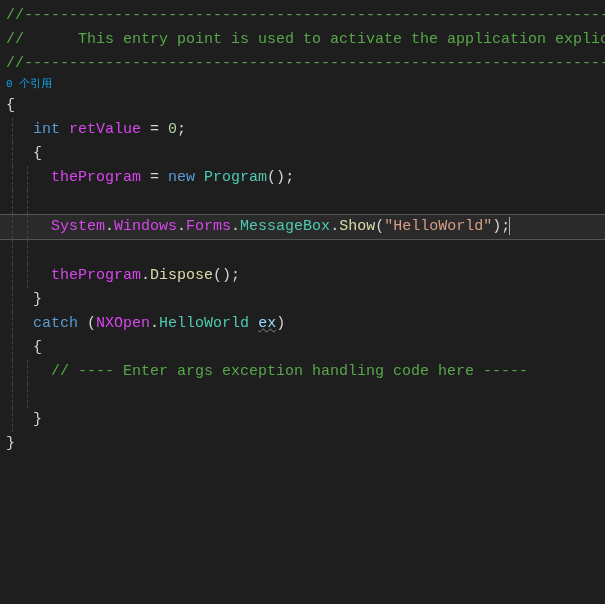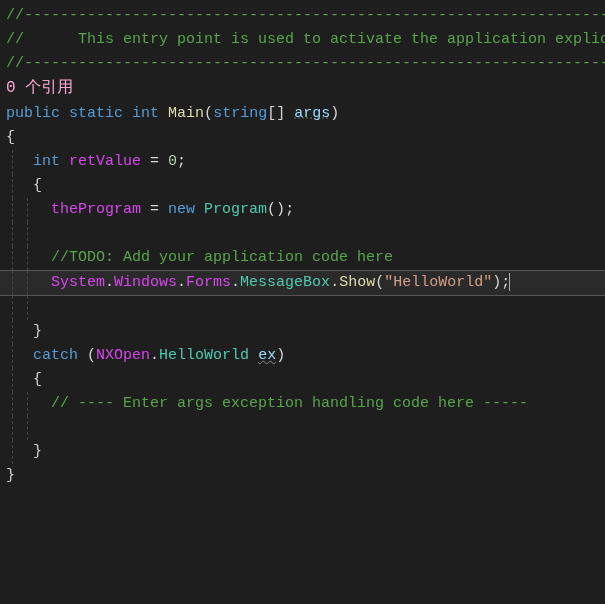--- a/index.html
+++ b/index.html
@@ -47,22 +47,22 @@
     }
     .comment { color: #57A64A; }
     .keyword { color: #569cd6; }
     .type { color: #4ec9b0; }
     .identifier { color: #d946ef; }
     .method { color: #dcdcaa; }
     .string { color: #d69d85; }
     .number { color: #b5cea8; }
     .param { color: #9cdcfe; text-decoration: underline dotted #555; }
     .codelens {
-      color: #f9a8d4;
-      font-size: 16px;
+      color: #0ea5e9;
+      font-size: 11px;
       padding-left: 6px;
     }
     .highlight-line {
       background: #2a2a2a;
       border-top: 1px solid #555;
       border-bottom: 1px solid #555;
     }
     .cursor {
       display: inline-block;
       width: 1px;
@@ -83,39 +83,38 @@
 
 <div class="line"><span class="comment">//------------------------------------------------------------------------------</span></div>
 
 
 <div class="line"><span class="comment">//      This entry point is used to activate the application explicitly</span></div>
 
 <div class="line"><span class="comment">//------------------------------------------------------------------------------</span></div>
 
 <div class="codelens"><span>0 个引用</span></div>
 
-<div class="line"><span class="keyword">public</span> <span class="keyword">static</span> <span class="keyword">int</span> <span class="method">Main</span><span>(</span><span class="keyword">string</span><span>[</span><span>]</span> <span class="param">args</span><span>)</span></div>
 
 <div class="line"><span>{</span></div>
 
 <div class="line guide1">   <span class="keyword">int</span> <span class="identifier">retValue</span><span> = </span><span class="number">0</span><span>;</span></div>
 
 
 <div class="line guide1">   <span>{</span></div>
 
 <div class="line guide1 guide2">     <span class="identifier">theProgram</span><span> = </span><span class="keyword">new</span> <span class="type">Program</span><span>(</span><span>)</span><span>;</span></div>
 
 <div class="line guide1 guide2">     </div>
 
-<div class="line guide1 guide2">     <span class="comment">//TODO: Add your application code here</span></div>
 
 <div class="line guide1 guide2 highlight-line">     <span class="identifier">System</span><span>.</span><span class="identifier">Windows</span><span>.</span><span class="identifier">Forms</span><span>.</span><span class="type">MessageBox</span><span>.</span><span class="method">Show</span><span>(</span><span class="string">"HelloWorld"</span><span>)</span><span>;</span><span class="cursor"></span></div>
 
 <div class="line guide1 guide2">     </div>
 
+<div class="line guide1 guide2">     <span class="identifier">theProgram</span><span>.</span><span class="method">Dispose</span><span>(</span><span>)</span><span>;</span></div>
 
 <div class="line guide1">   <span>}</span></div>
 
 <div class="line guide1">   <span class="keyword">catch</span> <span>(</span><span class="identifier">NXOpen</span><span>.</span><span class="type">HelloWorld</span> <span class="param squiggle">ex</span><span>)</span></div>
 
 <div class="line guide1">   <span>{</span></div>
 
 <div class="line guide1 guide2">     <span class="comment">// ---- Enter args exception handling code here -----</span></div>
 
 <div class="line guide1 guide2">     </div>

